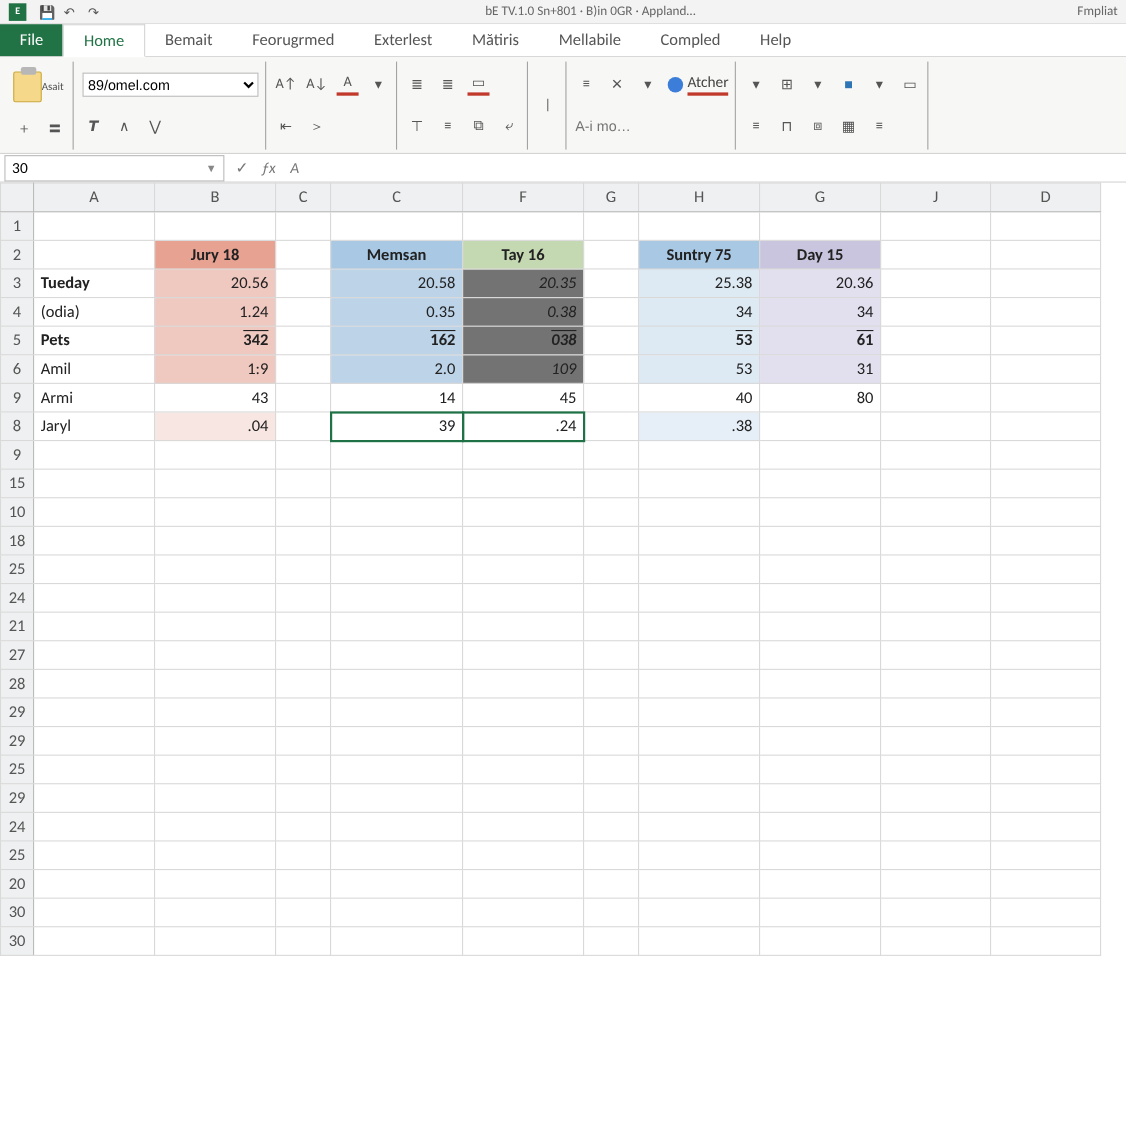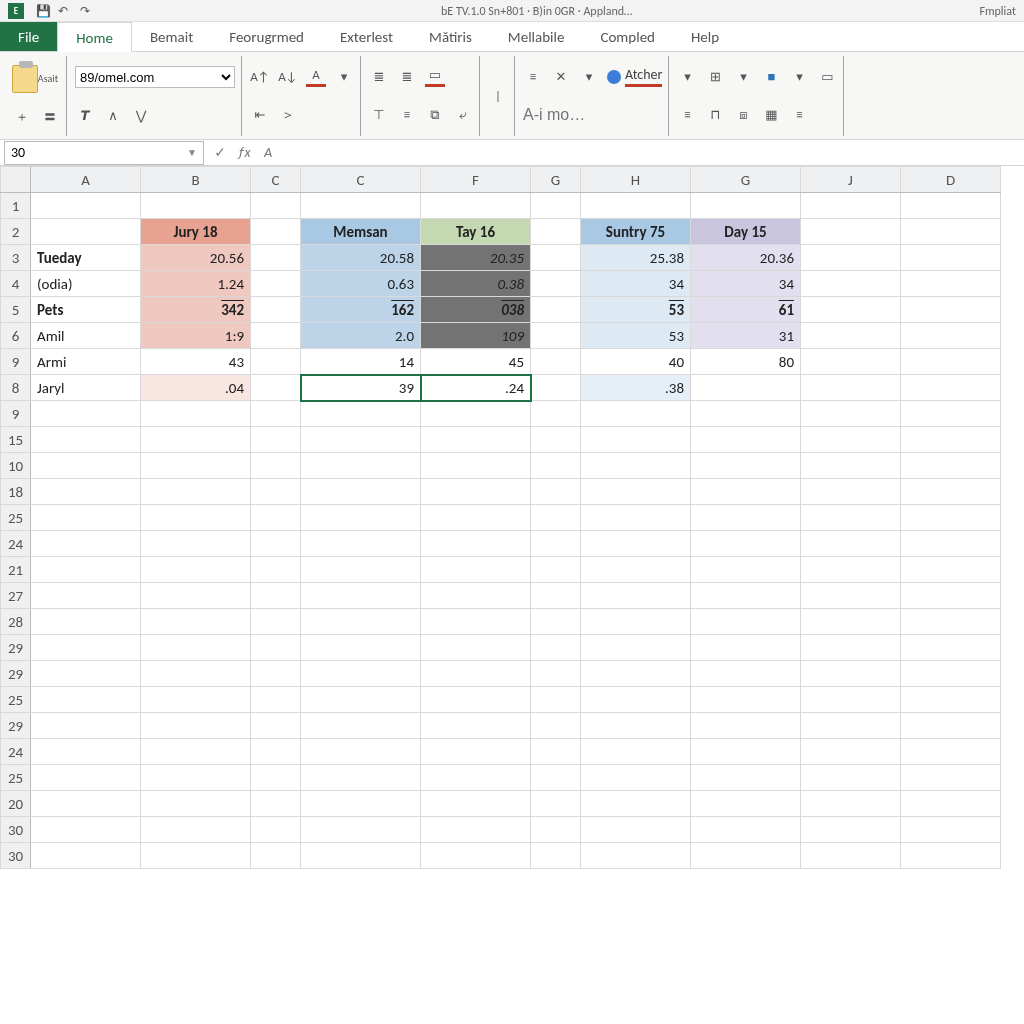--- a/index.html
+++ b/index.html
@@ -23,21 +23,21 @@
 .ribbon .paste .clip { width: 26px; height: 28px; background: #f6d88a; border: 1px solid #caa93e; border-radius: 2px; position: relative; }
 .ribbon .paste .clip::before { content: ""; position: absolute; top: -5px; left: 6px; width: 14px; height: 7px; background: #b7b7b7; border-radius: 2px; }
 .ribbon .paste .lbl { font-size: 10px; color: #555; }
 .ribbon .fontbox { display: flex; align-items: center; gap: 4px; }
 .ribbon select.font { width: 160px; height: 22px; font-size: 13px; border: 1px solid #bbb; background: #fff; }
 .ribbon .icn { width: 20px; height: 20px; display: inline-flex; align-items: center; justify-content: center; color: #555; font-size: 13px; }
 .ribbon .row { display: flex; gap: 8px; align-items: center; }
 .ribbon .underline-red { border-bottom: 3px solid #c0392b; padding-bottom: 1px; }
 .ribbon .atcher { display: flex; align-items: center; gap: 4px; font-size: 14px; color: #444; }
 .ribbon .atcher .person { width: 14px; height: 14px; background: #3b7dd8; border-radius: 50%; }
-.ribbon input.find { width: 70px; height: 20px; border: none; background: transparent; font-size: 16px; color: #888; }
+.ribbon input.find { width: 70px; height: 20px; border: none; background: transparent; font-size: 13px; color: #888; }
 
 .fxbar { height: 26px; border-bottom: 1px solid #d4d4d4; display: flex; align-items: center; }
 .namebox { width: 200px; height: 24px; border: 1px solid #bbb; margin: 0 4px; padding: 0 6px; font-size: 14px; display: flex; align-items: center; justify-content: space-between; }
 .namebox .dd { color: #888; font-size: 10px; }
 .fxbar .fxicn { width: 24px; text-align: center; color: #777; }
 .fxbar .fxinput { flex: 1; height: 22px; border: none; padding: 0 6px; font-size: 14px; }
 
 .grid-wrap { position: relative; }
 table.grid { border-collapse: collapse; table-layout: fixed; }
 .grid th, .grid td { border: 1px solid #d9d9d9; height: 26px; font-size: 15px; }
@@ -262,21 +262,21 @@
   <td class="bg-blue-lt">25.38</td>
   <td class="bg-purple-lt">20.36</td>
   <td></td>
           <td></td>
 </tr>
 <tr>
   <th class="rowh">4</th>
   <td class="t-left">(odia)</td>
   <td class="bg-salmon-lt">1.24</td>
   <td></td>
-  <td class="bg-blue">0.63</td>
+  <td class="bg-blue">0.35</td>
   <td class="bg-green-lt">0.38</td>
   <td></td>
   <td class="bg-blue-lt">34</td>
   <td class="bg-purple-lt">34</td>
   <td></td>
           <td></td>
 </tr>
 <tr>
   <th class="rowh">5</th>
   <td class="t-left bold">Pets</td>

